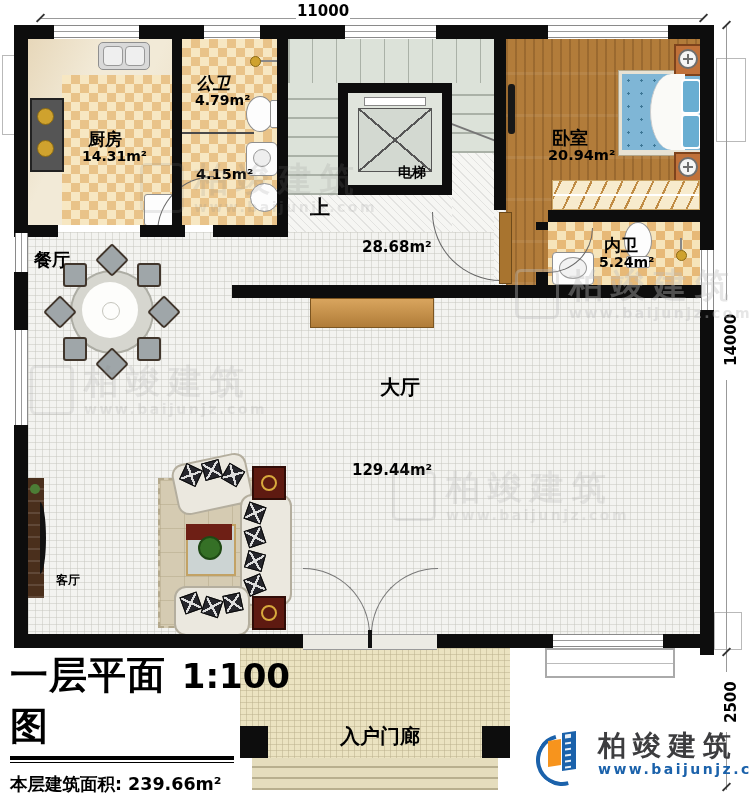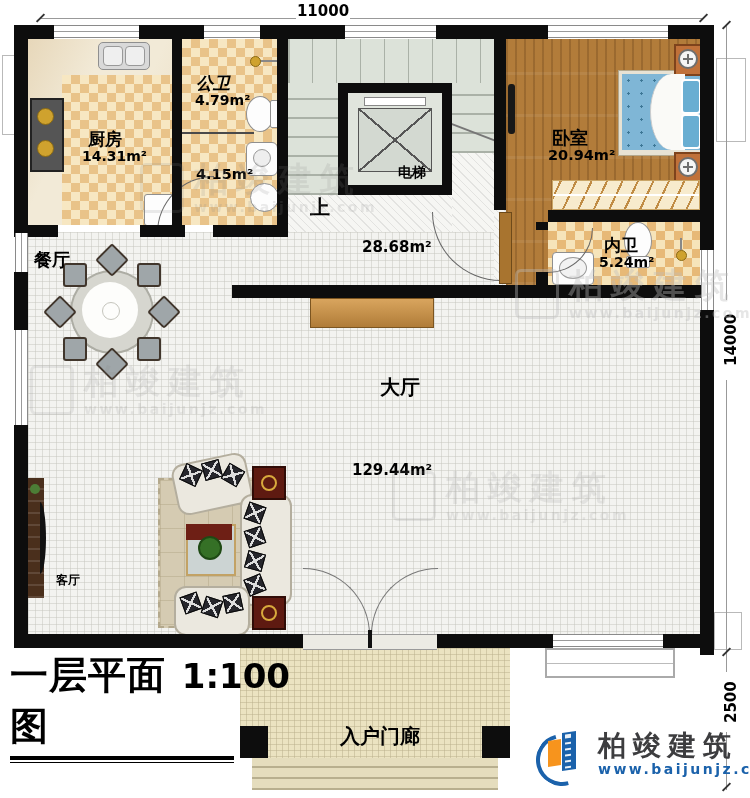--- a/index.html
+++ b/index.html
@@ -285,20 +285,24 @@
       </div>
   </div>
 
   <div class="abs" style="left:10px;top:650px;width:280px;z-index:70;">
     <div style="display:flex;align-items:baseline;gap:14px;">
       <span style="font-size:38px;font-weight:bold;color:#000;letter-spacing:1px;">一层平面图</span>
       <span style="font-size:34px;font-weight:bold;color:#000;">1:100</span>
     </div>
     <div style="width:224px;height:4px;background:#000;margin-top:4px;"></div>
     <div style="width:224px;height:1px;background:#000;margin-top:2px;"></div>
+    <div style="margin-top:8px;">
+      <div class="tb-row"><span>本层建筑面积:</span> <span>239.66m²</span></div>
+
+    </div>
   </div>
 
   <div class="abs" style="left:536px;top:726px;display:flex;align-items:center;gap:10px;z-index:70;">
     <div style="position:relative;width:52px;height:56px;">
       <div style="position:absolute;left:0px;top:8px;width:44px;height:44px;border:4px solid transparent;border-bottom-color:#1b62ab;border-left-color:#1b62ab;border-radius:50%;transform:rotate(30deg);"></div>
       <div style="position:absolute;left:12px;top:14px;width:13px;height:26px;background:#f7941d;transform:skewY(-8deg);"></div>
       <div style="position:absolute;left:26px;top:6px;width:14px;height:38px;background:#1b62ab;transform:skewY(-8deg);
            background-image:repeating-linear-gradient(0deg,rgba(255,255,255,.9) 0 2px,transparent 2px 6px);background-size:6px 100%;background-repeat:repeat-y;background-position:3px 4px;"></div>
     </div>
     <div>

